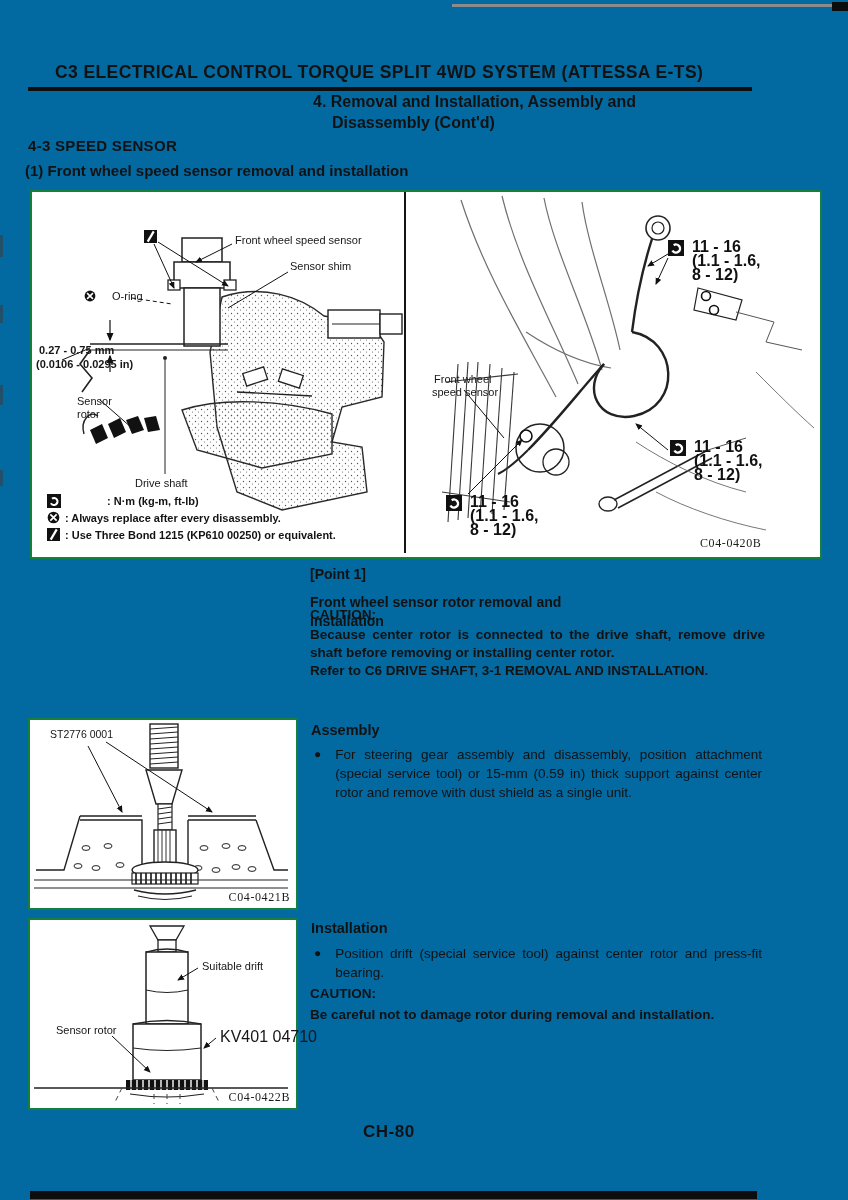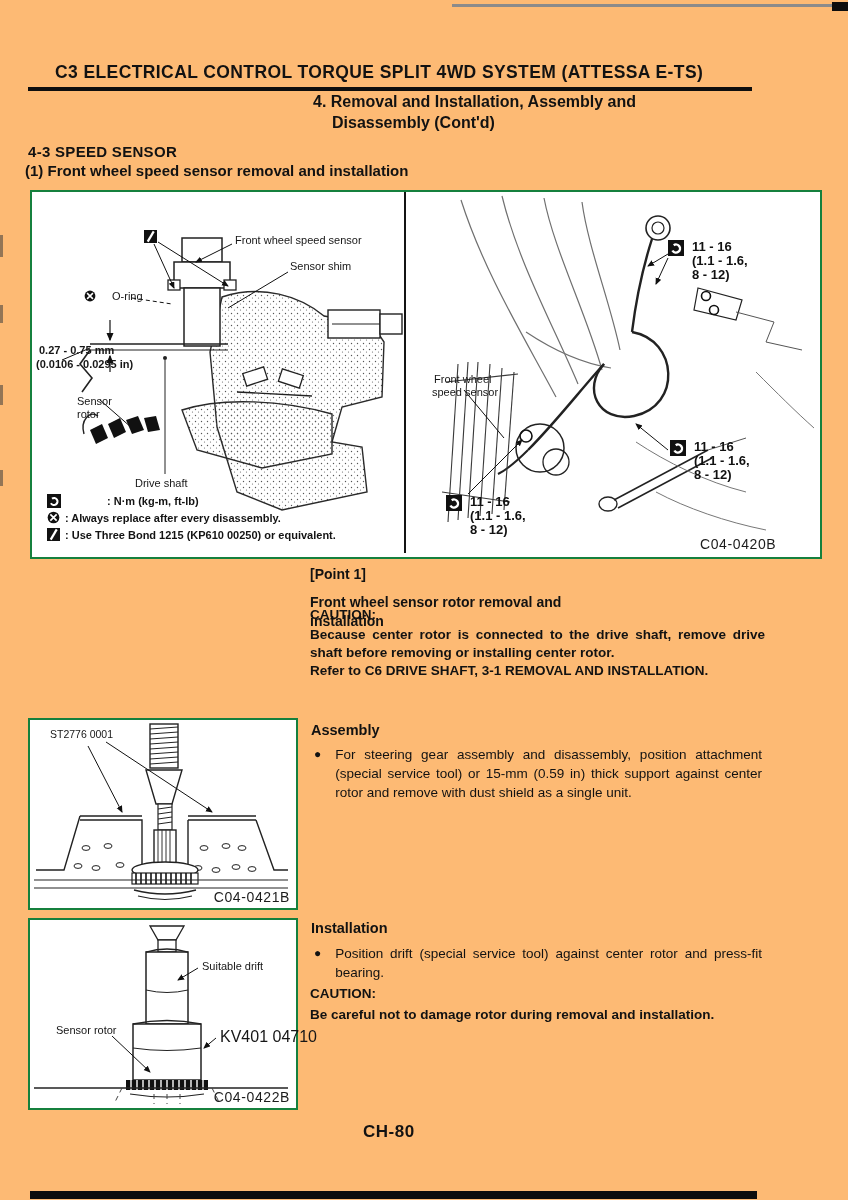--- a/index.html
+++ b/index.html
@@ -1,31 +1,31 @@
 <!DOCTYPE html>
 <html><head>
 <meta charset="utf-8">
 <style>
   html,body{margin:0;padding:0;background:#e8e8e8;}
-  .page{position:relative;width:848px;height:1200px;background:#fdba74;overflow:hidden;
+  .page{position:relative;width:848px;height:1200px;background:#0369a1;overflow:hidden;
         font-family:"Liberation Sans",sans-serif;color:#121212;}
   .abs{position:absolute;}
   
   .doc-title{font-size:17.5px;font-weight:bold;letter-spacing:.4px;white-space:nowrap;}
   .title-rule{background:#0e0e0e;height:4px;}
   .subtitle{font-size:16px;font-weight:bold;white-space:nowrap;}
   .section-h{font-size:15px;font-weight:bold;letter-spacing:.3px;white-space:nowrap;}
   .subsection-h{font-size:15px;font-weight:bold;white-space:nowrap;}
   
   .figbox{position:absolute;border:2px solid #15803d;background:#fff;}
   .divider{position:absolute;background:#141414;width:2px;}
-  .figref{position:absolute;font-size:14px;letter-spacing:.6px;color:#1c1c1c;white-space:nowrap;}
+  .figref{position:absolute;font-size:12px;letter-spacing:.6px;color:#1c1c1c;white-space:nowrap;font-family:Liberation Serif, serif;}
   .lbl{position:absolute;font-size:11px;color:#161616;white-space:nowrap;}
   .lbl.bold{font-weight:bold;}
-  .callout{position:absolute;font-size:13px;font-weight:bold;line-height:14px;color:#111;}
+  .callout{position:absolute;font-size:16px;font-weight:bold;line-height:14px;color:#111;}
   .legend-row{position:absolute;display:flex;align-items:center;gap:5px;font-size:11px;
               font-weight:600;color:#131313;white-space:nowrap;}
   .icon{display:inline-block;line-height:0;}
   
   .pt-row{position:absolute;display:flex;gap:9px;font-size:14px;font-weight:bold;line-height:19px;}
   .caution-label{position:absolute;font-size:13.5px;font-weight:bold;}
   .caution-body{position:absolute;font-size:13.5px;font-weight:bold;line-height:18px;text-align:justify;}
   .sec-heading{position:absolute;font-size:14.5px;font-weight:bold;}
   .bullet-row{position:absolute;display:flex;gap:14px;}
   .bullet-dot{font-size:12px;line-height:19px;}
@@ -45,21 +45,21 @@
   <div class="scan-bar" style="left:832px;top:2px;width:16px;height:9px;"></div>
   <div class="edge-tick" style="top:235px;height:22px;"></div>
   <div class="edge-tick" style="top:305px;height:18px;"></div>
   <div class="edge-tick" style="top:385px;height:20px;"></div>
   <div class="edge-tick" style="top:470px;height:16px;"></div>
 
   <div class="abs doc-title" style="left:55px;top:62px;">C3 ELECTRICAL CONTROL TORQUE SPLIT 4WD SYSTEM (ATTESSA E-TS)</div>
   <div class="abs title-rule" style="left:28px;top:87px;width:724px;"></div>
   <div class="abs subtitle" style="left:313px;top:93px;">4. Removal and Installation, Assembly and</div>
   <div class="abs subtitle" style="left:332px;top:114px;">Disassembly (Cont'd)</div>
-  <div class="abs section-h" style="left:28px;top:143px;">4-3 SPEED SENSOR</div>
+  <div class="abs section-h" style="left:28px;top:137px;">4-3 SPEED SENSOR</div>
   <div class="abs subsection-h" style="left:25px;top:162px;">(1) Front wheel speed sensor removal and installation</div>
 
   <div class="figbox" style="left:30px;top:190px;width:788px;height:365px;">
     <div class="divider" style="left:372px;top:0;height:361px;"></div>
 
     <svg width="372" height="361" viewBox="0 0 372 361" style="position:absolute;left:0;top:0;">
       <defs>
         <pattern id="dotsA" width="6" height="6" patternUnits="userSpaceOnUse">
           <circle cx="1.5" cy="1.5" r="0.7" fill="#555"></circle>
             <circle cx="4.5" cy="4" r="0.6" fill="#666"></circle>

